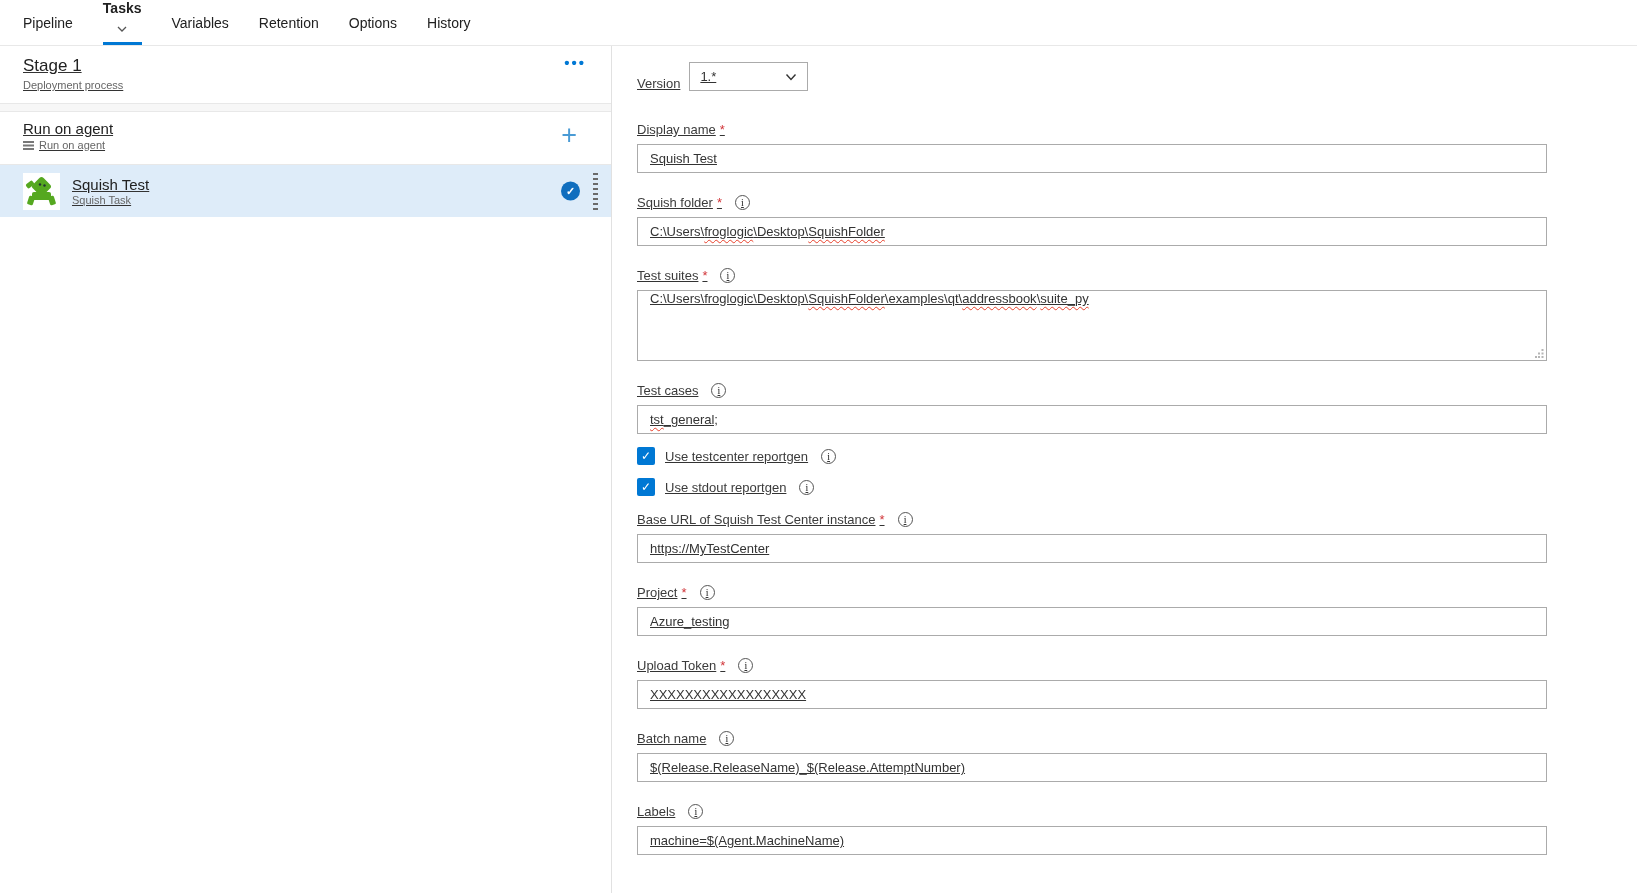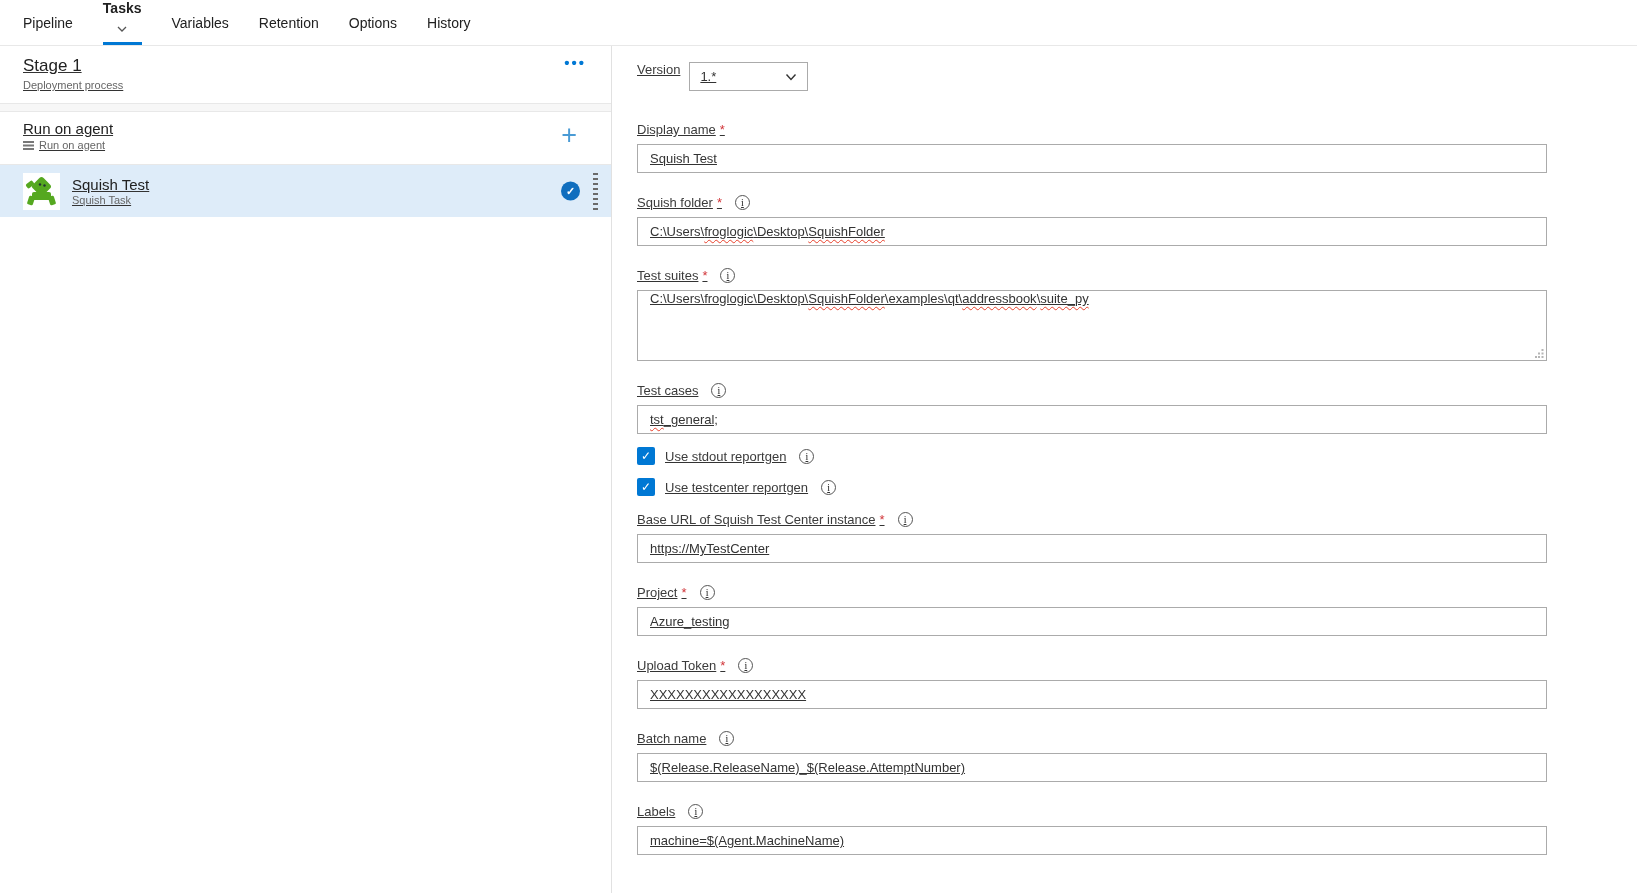--- a/index.html
+++ b/index.html
@@ -39,21 +39,21 @@
   .task-title { font-size:15px; color:#212121; }
   .task-sub { font-size:11px; color:#666; margin-top:1px; }
   .check-badge { position:absolute; right:31px; top:50%; transform:translateY(-50%);
     width:19px; height:19px; border-radius:50%; background:#106ebe; }
   .check-badge::after { content:"✓"; color:#fff; font-size:11px; font-weight:bold;
     position:absolute; left:50%; top:50%; transform:translate(-50%,-52%); }
   .grip { position:absolute; right:13px; top:8px; width:5px; height:37px;
     background:repeating-linear-gradient(to bottom,#6a6a6a 0 2px,transparent 2px 5px); cursor:grab; }
 
   
-  .version-row { display:flex; align-items:flex-start; margin-top:16px; }
+  .version-row { display:flex; align-items:flex-end; margin-top:16px; }
   .version-label { font-size:13px; color:#3b3b3b; margin-right:9px; }
   .dropdown { width:119px; height:29px; border:1px solid #ababab; background:#fff;
     display:flex; align-items:center; justify-content:space-between; padding:0 10px;
     font-size:13px; cursor:pointer; }
   .dropdown .chev { width:12px; height:12px; }
 
   .form { margin-top:31px; width:910px; }
   .field { margin-bottom:22px; }
   .flabel { font-size:13px; color:#3b3b3b; display:flex; align-items:center; margin-bottom:7px; }
   .req { color:#d13438; margin-left:4px; }
@@ -222,28 +222,28 @@
           <span class="info-icon"></span>
         </div>
         <div class="tinput">
             <span class="wavy">tst</span>
             <span>_general;</span>
           </div>
       </div>
 
       <div class="cbrow">
         <div class="cb-box"></div>
+        <span>Use testcenter reportgen</span>
+        <span class="info-icon"></span>
+      </div>
+      <div class="cbrow">
+        <div class="cb-box"></div>
         <span>Use stdout reportgen</span>
         <span class="info-icon"></span>
       </div>
-      <div class="cbrow">
-        <div class="cb-box"></div>
-        <span>Use testcenter reportgen</span>
-        <span class="info-icon"></span>
-      </div>
 
       <div class="field after-cbs">
         <div class="flabel">
           <span>Base URL of Squish Test Center instance</span>
           <span class="req">*</span>
           <span class="info-icon"></span>
         </div>
         <input class="tinput" type="text" value="https://MyTestCenter" style="">
       </div>
 

